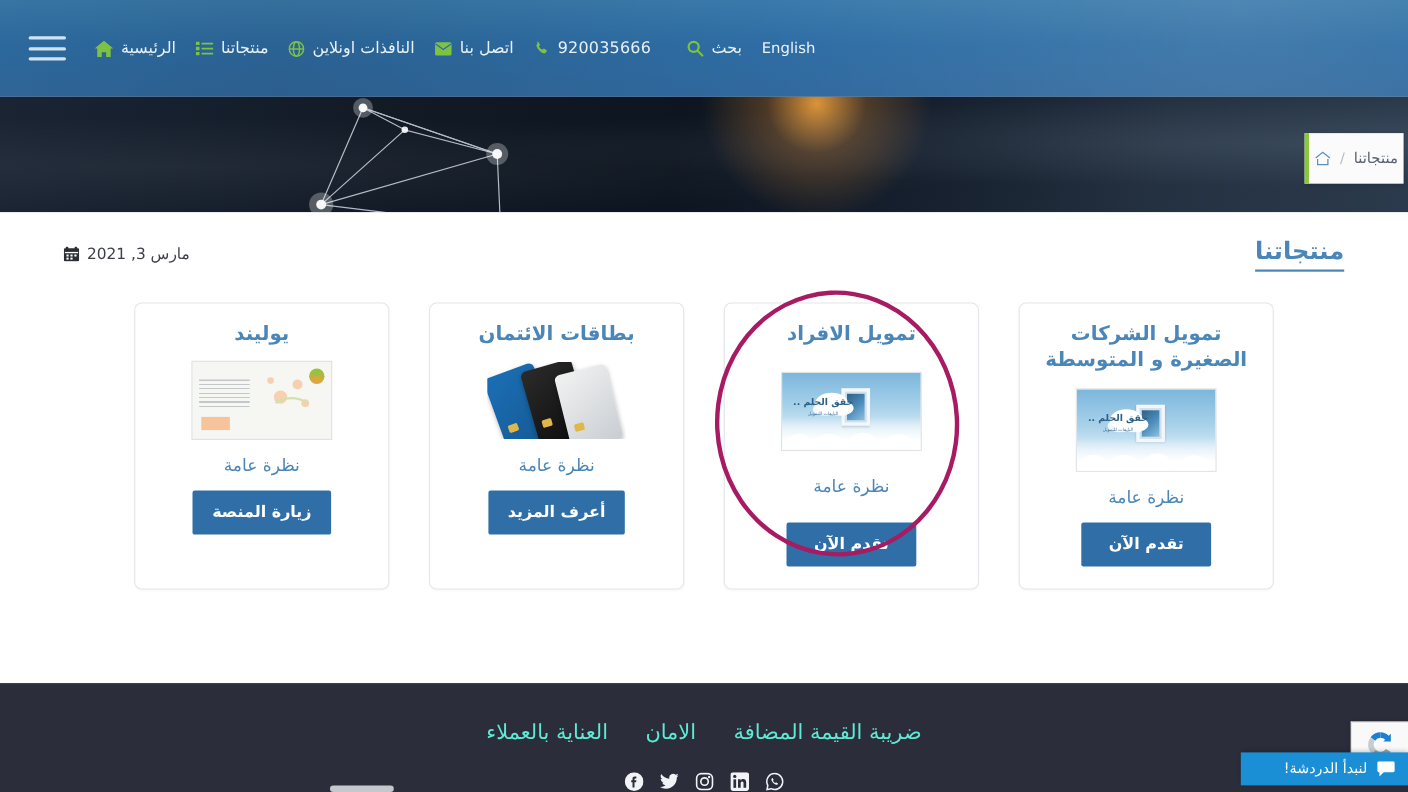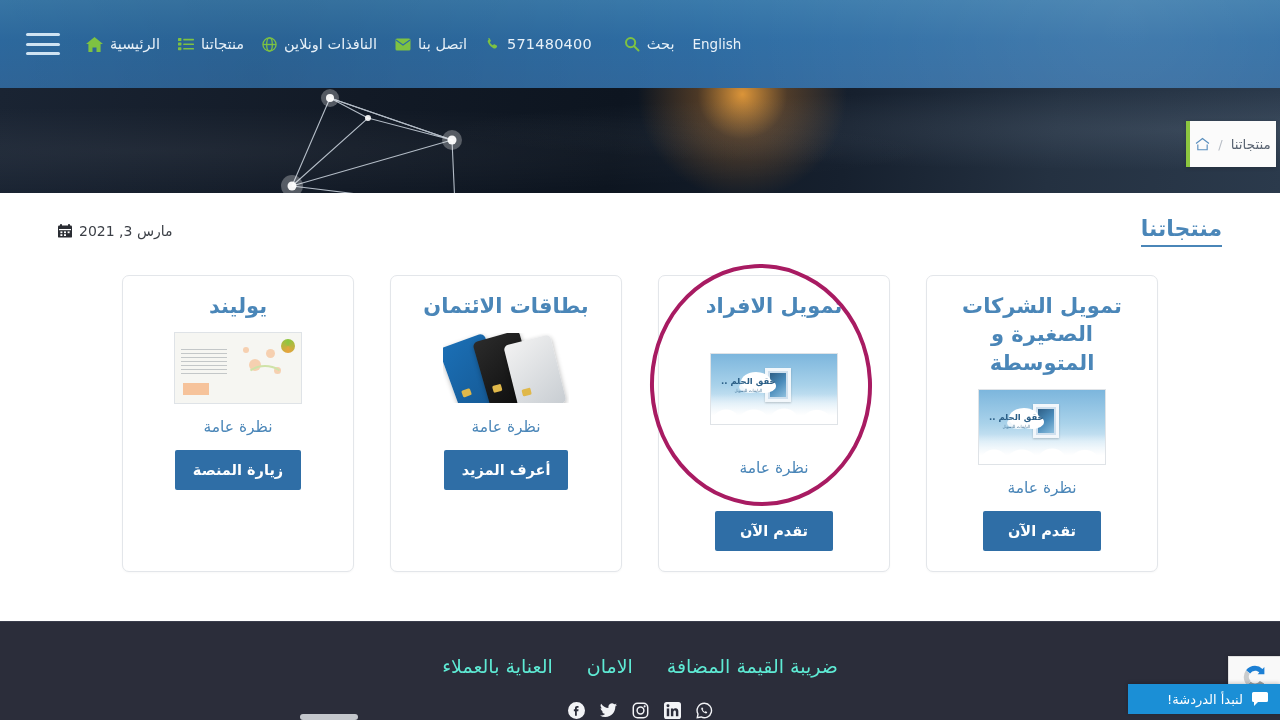--- a/index.html
+++ b/index.html
@@ -111,21 +111,21 @@
     position:absolute; top:82px; left:0; width:1280px;
     display:flex; flex-direction:row; justify-content:center; gap:36px; direction:rtl;
   }
   .card{
     width:232px; background:#fff; border:1px solid #e3e6ea; border-radius:7px;
     padding:16px 14px 20px; text-align:center;
     box-shadow:0 1px 2px rgba(0,0,0,.03);
     display:flex; flex-direction:column; align-items:center;
   }
   .card-title{
-    color:#4a86b8; font-size:21px; font-weight:700; line-height:1.35;
+    color:#4a86b8; font-size:18px; font-weight:700; line-height:1.35;
     min-height:24px; margin-bottom:8px;
   }
   .card-title.two-line{ min-height:48px; }
   .thumb{
     width:128px; height:72px; border:1px solid #dfe3e7; margin:4px 0 14px;
     position:relative; overflow:hidden; background:#eef3f7;
   }
   .thumb.tall{ height:76px; }
   
   .th-dream{
@@ -245,21 +245,21 @@
             <svg width="16" height="16" viewBox="0 0 16 16" fill="none" stroke="currentColor" stroke-width="2">
               <circle cx="6.6" cy="6.6" r="4.6"></circle>
                 <line x1="10.2" y1="10.2" x2="14.5" y2="14.5" stroke-linecap="round"></line>
             </svg>
           </span>
         </div>
 
         <div class="nav-sep"></div>
 
         <div class="nav-item">
-          <span class="phone-num">571480400</span>
+          <span class="phone-num">920035666</span>
           <span class="ic">
             <svg width="15" height="15" viewBox="0 0 16 16" fill="currentColor">
               <path d="M3.2 1.4c.5-.5 1.3-.4 1.7.2l1.2 1.8c.3.5.2 1.1-.2 1.5l-.7.6c.6 1.5 1.8 2.7 3.3 3.3l.6-.7c.4-.4 1-.5 1.5-.2l1.8 1.2c.6.4.7 1.2.2 1.7l-.9.9c-.6.6-1.5.8-2.3.5C6.6 11 4.4 8.8 3 5.4c-.3-.8-.1-1.7.5-2.3l.7-.9z"></path>
             </svg>
           </span>
         </div>
 
         <div class="nav-item">
           <span>اتصل بنا</span>
           <span class="ic">

